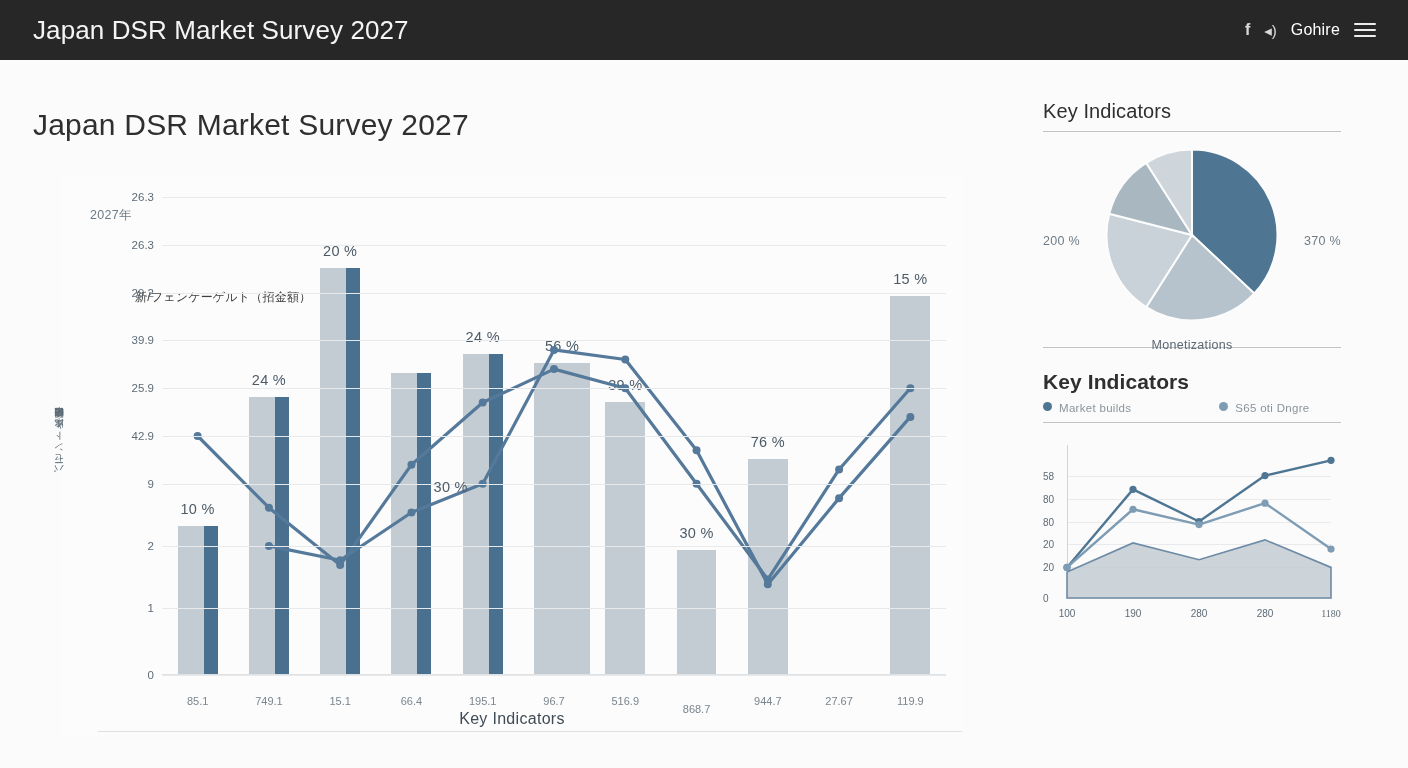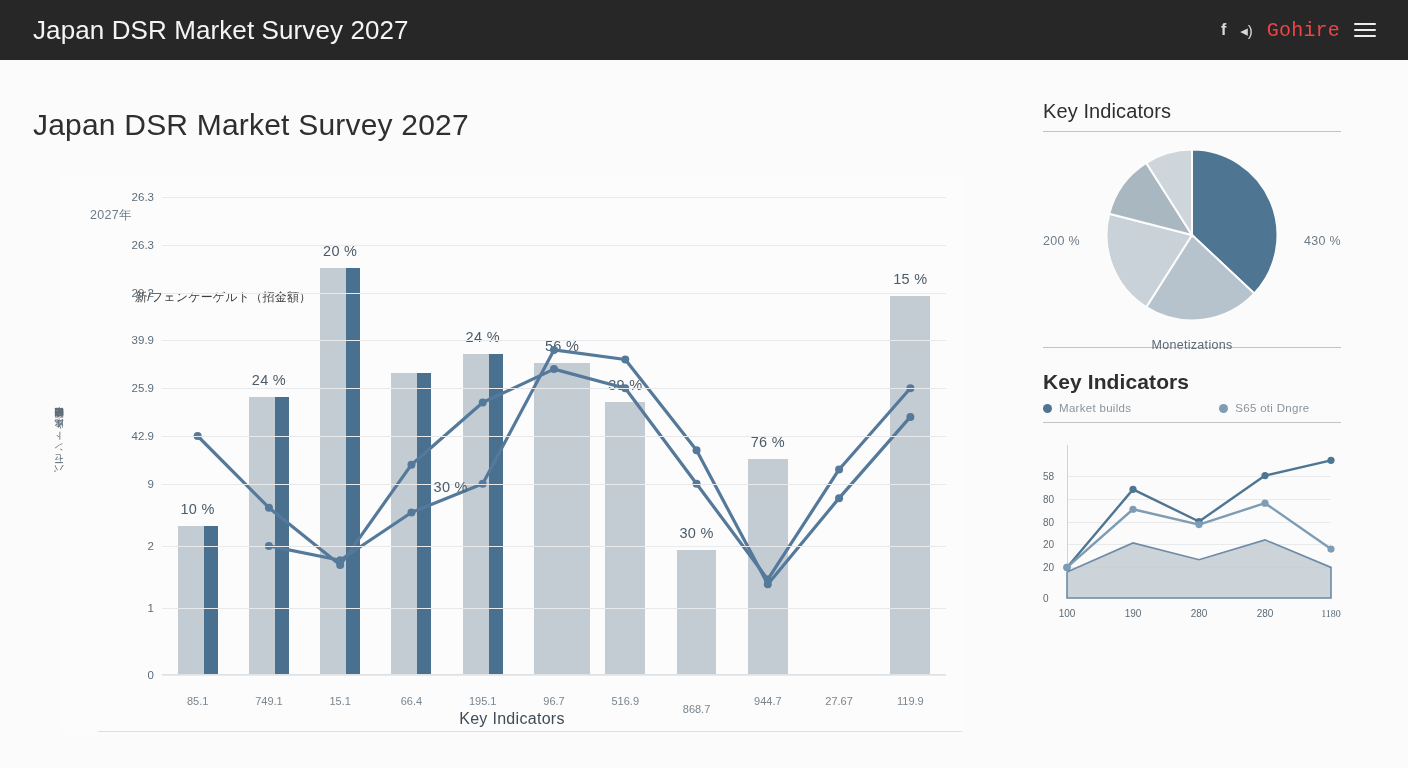--- a/index.html
+++ b/index.html
@@ -32,23 +32,22 @@
   }
   .tb-ico {
     color: #e9e9e9;
     font-size: 15px;
     line-height: 1;
     opacity: .92;
     display: inline-block;
   }
   .tb-ico.fb { font-weight: 700; font-size: 16px; }
   .tb-text {
-    color: #ef4444; font-size: 20px; letter-spacing: .2px;
+    color: #ffffff; font-size: 16px; letter-spacing: .2px;
     filter: blur(.35px);
-    font-family: Liberation Mono, monospace;
   }
   .burger { width: 22px; display: flex; flex-direction: column; gap: 4px; }
   .burger i { display: block; height: 2px; background: #ececec; border-radius: 1px; }
 
   
   .page {
     position: absolute; top: 60px; left: 0;
     width: 1408px; height: 708px;
     background: #fbfbfb;
   }
@@ -176,21 +175,21 @@
     position: absolute; left: 50%; transform: translateX(-50%);
     top: 206px;
     font-size: 12.5px; color: #5c6872; letter-spacing: .3px;
     filter: blur(.4px);
   }
   .legend-row {
     display: flex; align-items: center; gap: 0;
     margin: 2px 0 8px 0;
   }
   .legend-item {
-    display: flex; align-items: center; gap: 7px;
+    display: flex; gap: 7px;
     font-size: 11.5px; color: #8b949b; letter-spacing: .3px;
     filter: blur(.45px);
   }
   .legend-item + .legend-item { margin-left: 88px; }
   .dot {
     width: 9px; height: 9px; border-radius: 50%;
     background: #5a80a0; flex: none;
   }
   .mini {
     position: relative; margin-top: 18px;
@@ -354,21 +353,21 @@
       <div class="panel-rule"></div>
       <div class="pie-wrap">
         <svg class="pie" id="pie" viewBox="0 0 100 100">
             <path d="M 50 50 L 50 2 A 48 48 0 0 1 84.99049411622775 82.85826108457705 Z" fill="#4e7693" stroke="#fcfcfc" stroke-width="1.1"></path>
             <path d="M 50 50 L 84.99049411622775 82.85826108457705 A 48 48 0 0 1 24.280313841008173 90.52774042409672 Z" fill="#b7c3cc" stroke="#fcfcfc" stroke-width="1.1"></path>
             <path d="M 50 50 L 24.280313841008173 90.52774042409672 A 48 48 0 0 1 3.508008265825694 38.062885416087 Z" fill="#c9d2d8" stroke="#fcfcfc" stroke-width="1.1"></path>
             <path d="M 50 50 L 3.508008265825694 38.062885416087 A 48 48 0 0 1 24.280313841008137 9.472259575903287 Z" fill="#a9b7c1" stroke="#fcfcfc" stroke-width="1.1"></path>
             <path d="M 50 50 L 24.280313841008137 9.472259575903287 A 48 48 0 0 1 49.99999999999995 2 Z" fill="#cfd6db" stroke="#fcfcfc" stroke-width="1.1"></path>
           </svg>
         <div class="pie-label left">200 %</div>
-        <div class="pie-label right">430 %</div>
+        <div class="pie-label right">370 %</div>
         <div class="pie-caption">Monetizations</div>
       </div>
       <div class="panel-rule"></div>
     </div>
 
     <div class="panel" style="margin-top:22px">
       <div class="panel-title bold">Key Indicators</div>
       <div class="legend-row" id="mini-legend">
           <div class="legend-item">
             <span class="dot" style="background: rgb(78, 118, 147);"></span>

